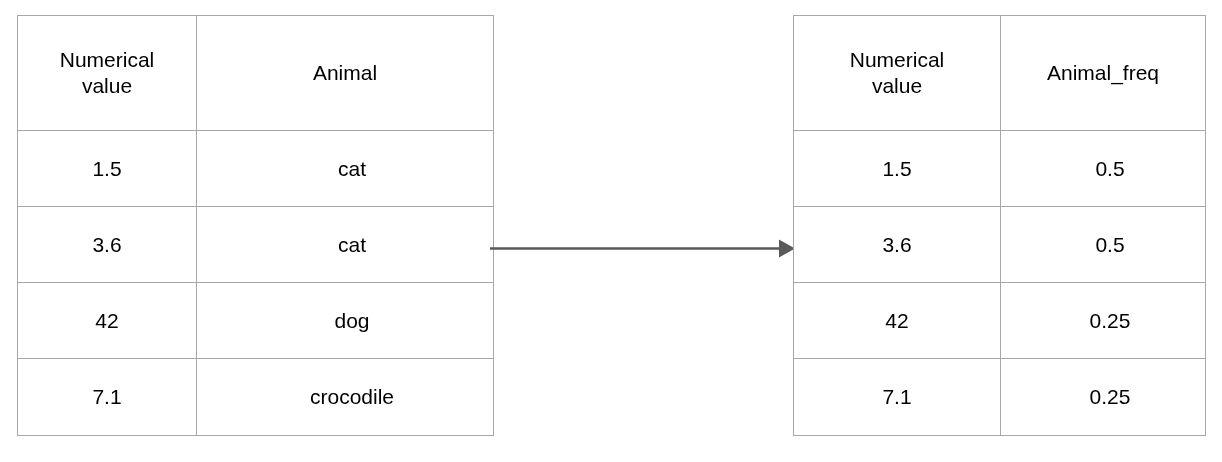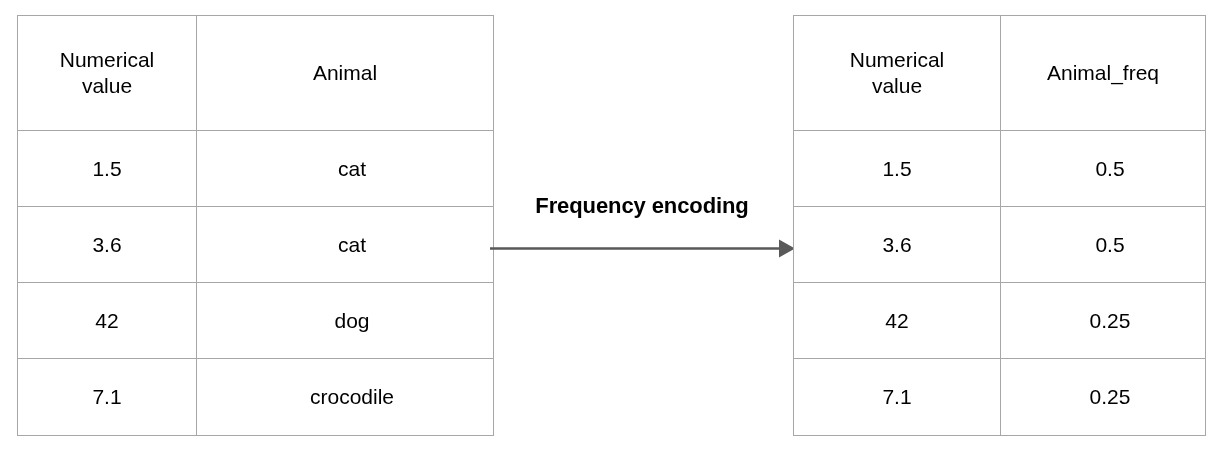--- a/index.html
+++ b/index.html
@@ -133,21 +133,20 @@
         <td class="cell-num">42</td>
         <td class="cell-txt">dog</td>
       </tr>
       <tr class="data-row">
         <td class="cell-num last">7.1</td>
         <td class="cell-txt last">crocodile</td>
       </tr>
     </tbody>
   </table>
 
-  <div id="transform-label">Frequency encoding</div>
 
   <svg id="transform-arrow" viewBox="0 0 312 34" xmlns="http://www.w3.org/2000/svg">
     <line x1="4" y1="16.5" x2="294" y2="16.5" stroke="#595959" stroke-width="2.4"></line>
     <polygon points="293,7.5 309,16.5 293,25.5" fill="#595959"></polygon>
   </svg>
 
   <table class="tbl" id="table-encoded">
     <colgroup>
       <col class="col-num">
         <col class="col-txt">

